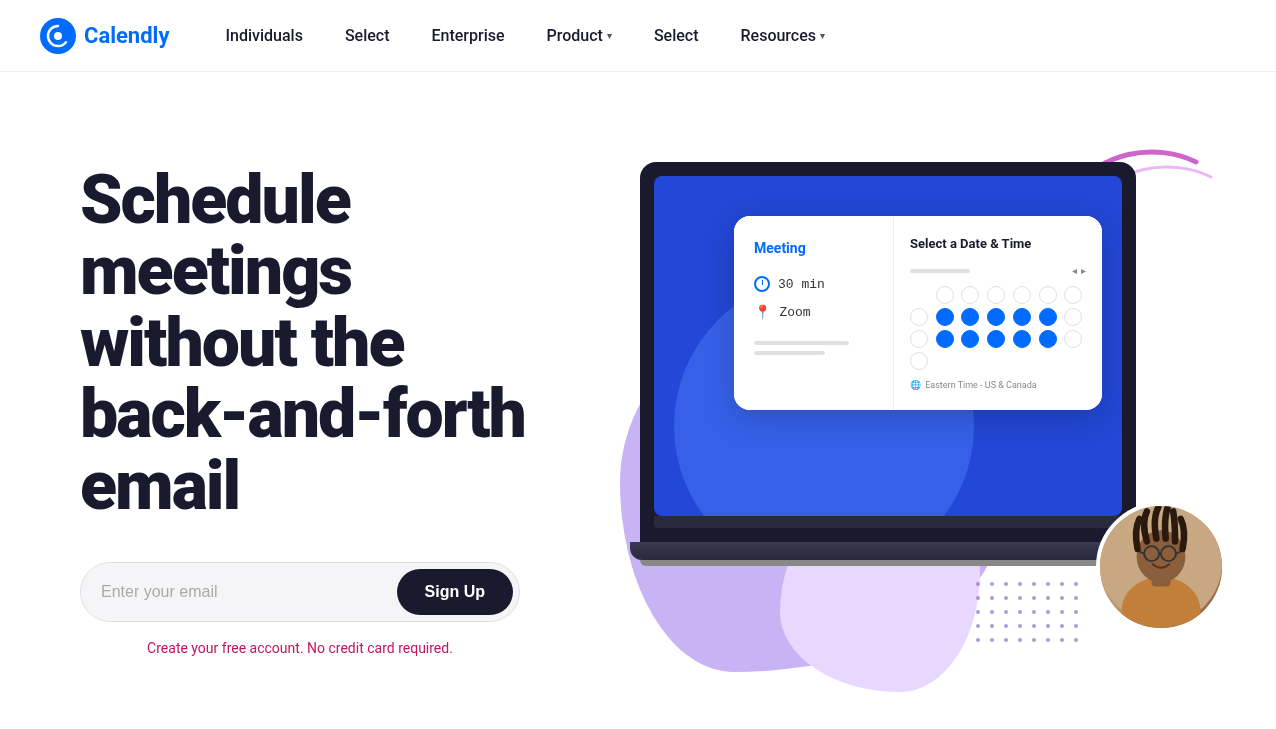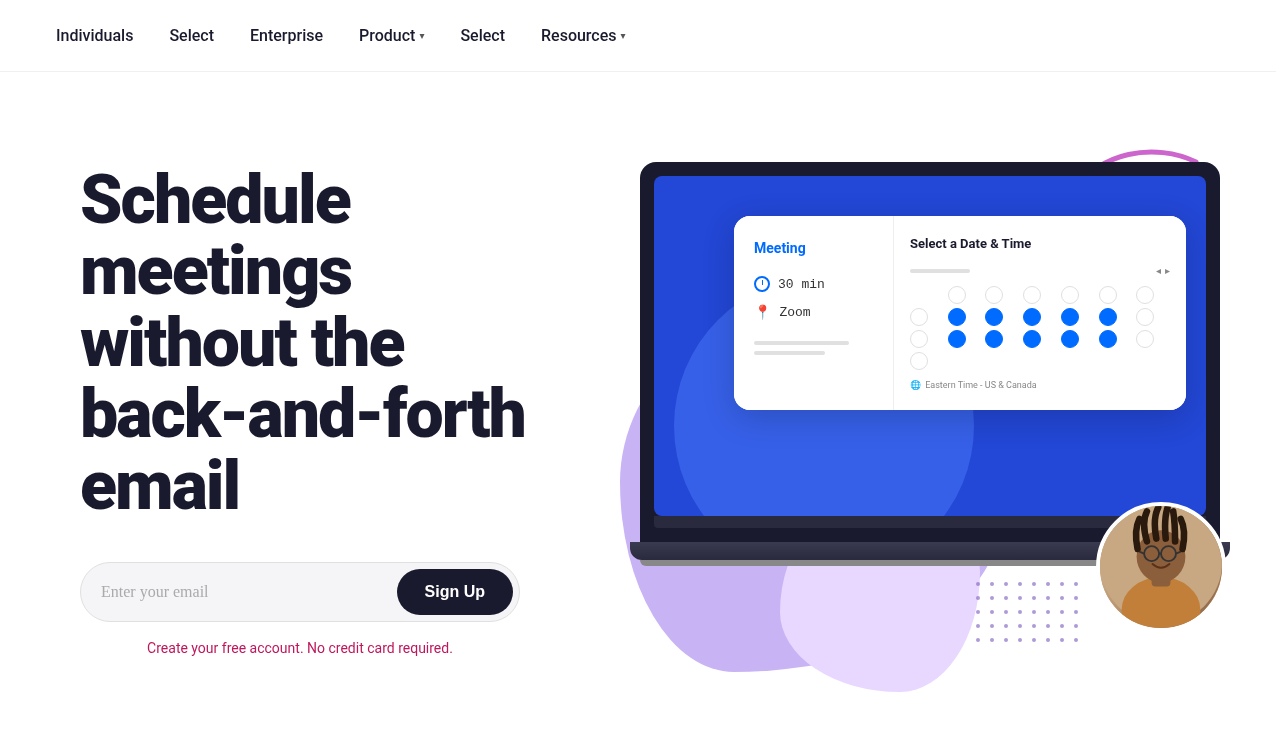--- a/index.html
+++ b/index.html
@@ -28,21 +28,21 @@
       height: 36px;
     }
     .logo-text {
       font-size: 22px;
       font-weight: 700;
       color: #006bff;
     }
     .nav-links {
       display: flex;
       align-items: center;
-      gap: 4px;
+      gap: 10px;
       flex: 1;
     }
     .nav-link {
       padding: 8px 16px;
       font-size: 16px;
       color: #1a1a2e;
       text-decoration: none;
       font-weight: 500;
       cursor: pointer;
       display: flex;
@@ -113,21 +113,20 @@
       margin-bottom: 16px;
     }
     .hero-email-input {
       flex: 1;
       border: none;
       background: transparent;
       font-size: 16px;
       color: #333;
       outline: none;
       padding: 8px 0;
-      font-family: Liberation Serif, serif;
     }
     .hero-email-input::placeholder { color: #aaa; }
     .btn-hero-signup {
       background: #1a1a2e;
       color: #fff;
       border: none;
       border-radius: 40px;
       padding: 14px 28px;
       font-size: 16px;
       font-weight: 600;
@@ -203,21 +202,21 @@
       z-index: 1;
     }
 
     
     .laptop-container {
       position: absolute;
       top: 30px;
       left: 60px;
       right: 0;
       z-index: 2;
-      width: 580px;
+      width: 496px;
     }
     .laptop-body {
       background: #1a1a2e;
       border-radius: 16px 16px 0 0;
       padding: 14px;
       position: relative;
     }
     .laptop-screen {
       background: #2347d6;
       border-radius: 8px;
@@ -404,20 +403,28 @@
       display: flex;
       align-items: flex-end;
       justify-content: center;
       overflow: hidden;
     }
   </style>
 </head>
 <body>
 
 <nav>
+  <a class="logo-area" href="#">
+    <svg class="logo-icon" viewBox="0 0 36 36" fill="none" xmlns="http://www.w3.org/2000/svg">
+      <circle cx="18" cy="18" r="18" fill="#006BFF"></circle>
+      <path d="M18 8C12.477 8 8 12.477 8 18C8 23.523 12.477 28 18 28C21.2 28 24.07 26.52 25.96 24.2" stroke="white" stroke-width="2.5" stroke-linecap="round" fill="none"></path>
+      <circle cx="18" cy="18" r="4" fill="white"></circle>
+    </svg>
+    <span class="logo-text">Calendly</span>
+  </a>
 
   <div class="nav-links">
     <a class="nav-link">
       <span>Individuals</span>
     </a>
     <a class="nav-link">
       <span>Select</span>
     </a>
     <a class="nav-link">
       <span>Enterprise</span>

